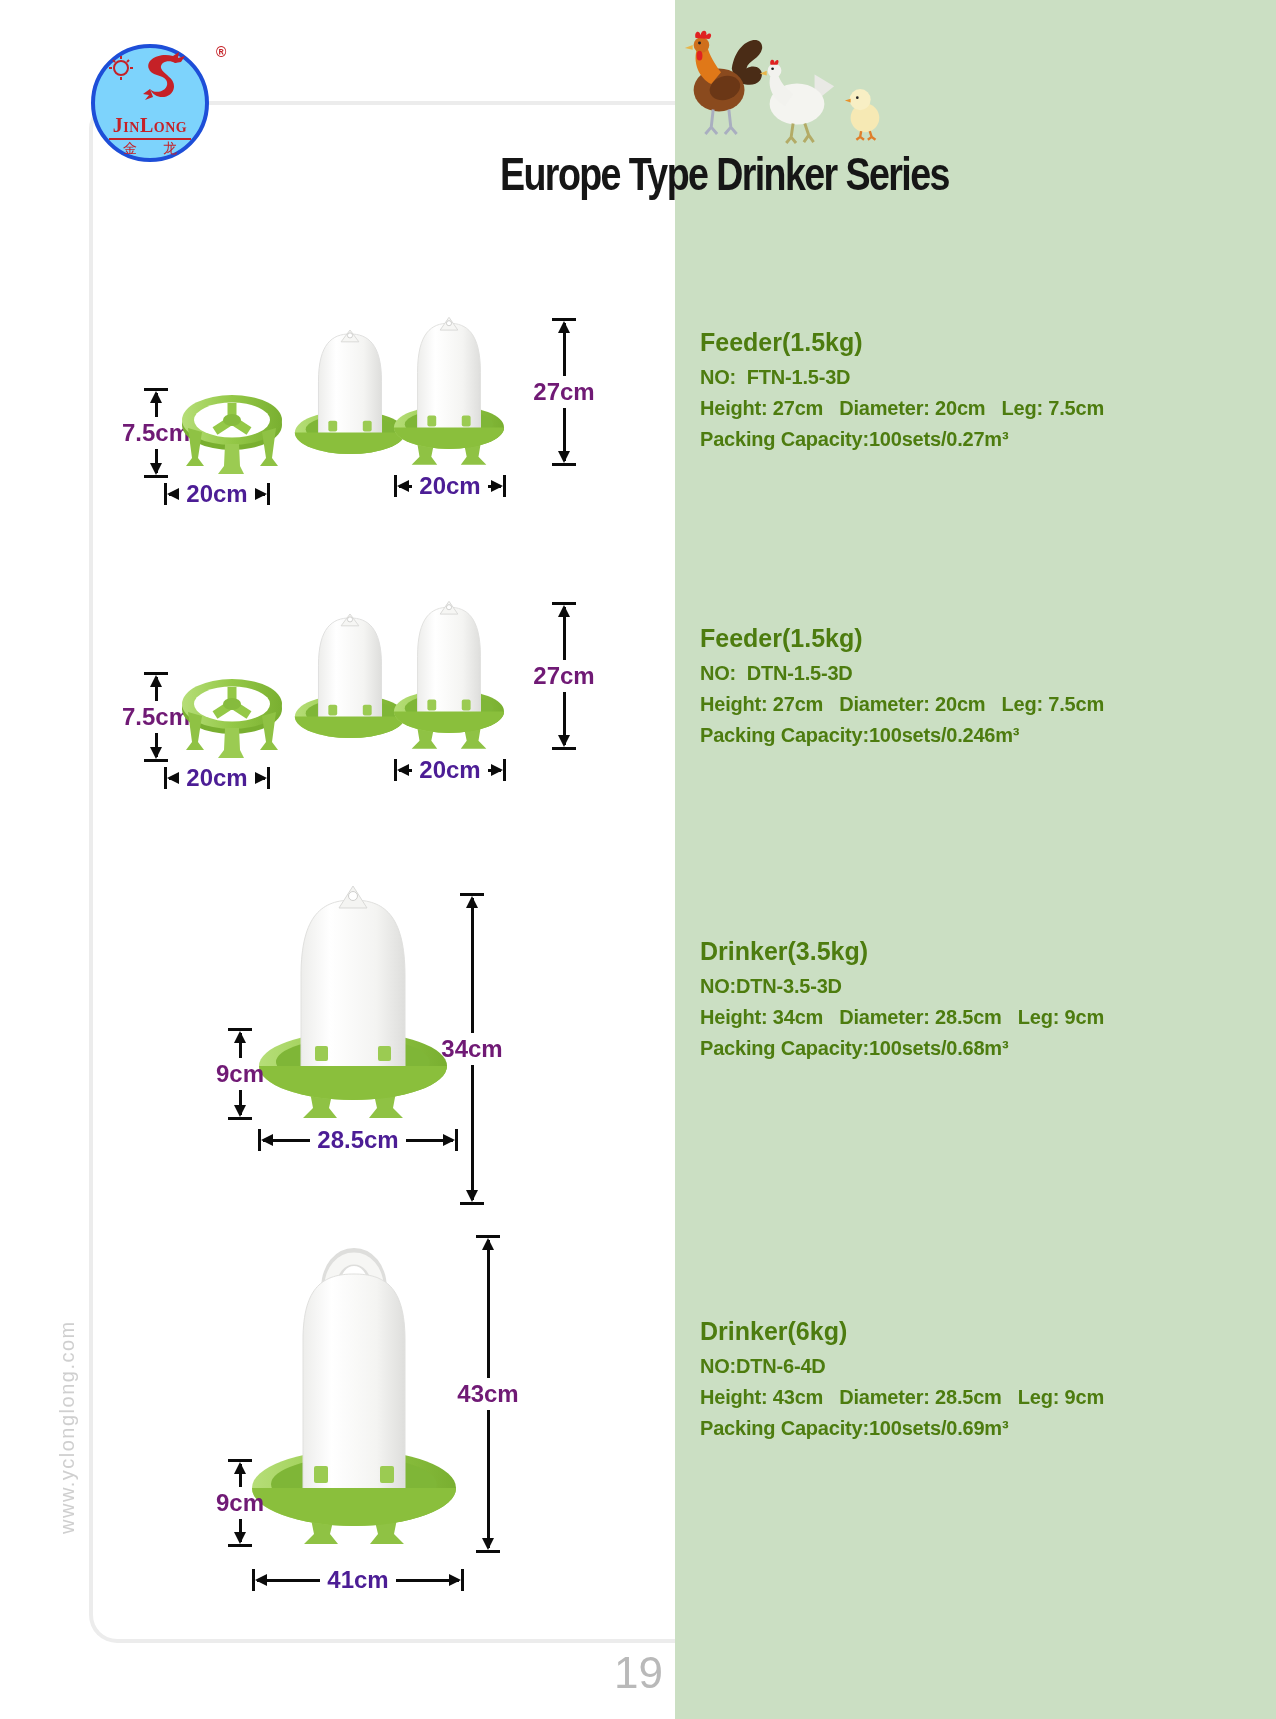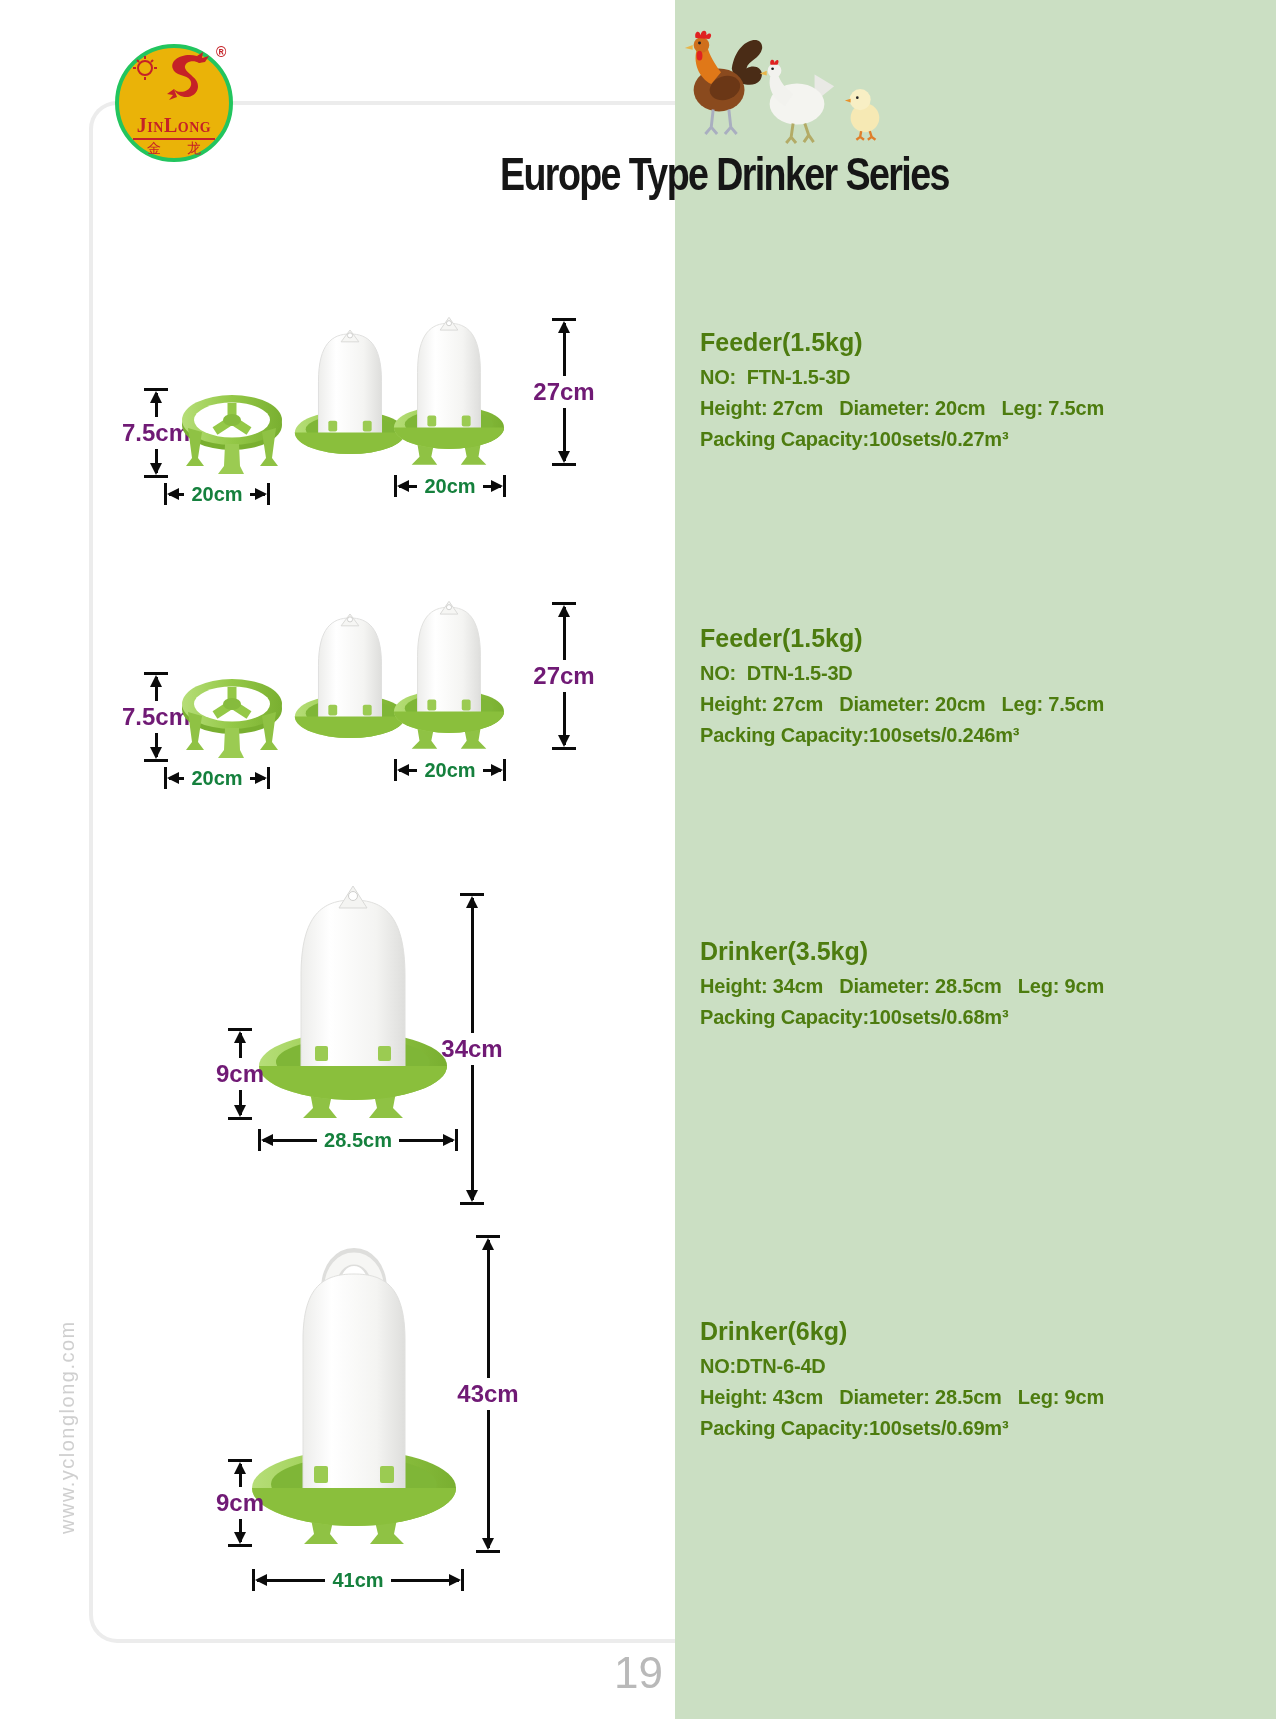--- a/index.html
+++ b/index.html
@@ -5,22 +5,22 @@
   html,body{margin:0;padding:0;background:#ffffff;font-family:"Liberation Sans",sans-serif;}
   .page{position:relative;width:1276px;height:1719px;background:#ffffff;overflow:hidden;}
 
   .green-panel{position:absolute;left:675px;top:0;width:601px;height:1719px;background:#cbdfc3;}
 
   .page-frame{position:absolute;left:89px;top:101px;width:586px;height:1542px;box-sizing:border-box;
     border-left:4px solid #ececec;border-top:4px solid #ececec;border-bottom:4px solid #ececec;
     border-radius:28px 0 0 28px;}
 
   
-  .logo{position:absolute;left:115px;top:44px;width:118px;height:118px;background:#eab308;
-    border:4px solid #22c55e;border-radius:50%;box-sizing:border-box;}
+  .logo{position:absolute;left:91px;top:44px;width:118px;height:118px;background:#7dd3fc;
+    border:4px solid #1d4ed8;border-radius:50%;box-sizing:border-box;}
   .logo svg{position:absolute;left:8px;top:4px;}
   .logo .brand{position:absolute;left:0;top:66px;width:100%;text-align:center;color:#c52127;
     font-family:"Liberation Serif",serif;font-weight:bold;font-size:20px;font-variant:small-caps;letter-spacing:.5px;}
   .logo .rule{position:absolute;left:14px;right:14px;top:90px;height:2px;background:#c52127;}
   .logo .cjk{position:absolute;left:0;top:92px;width:100%;text-align:center;color:#c52127;
     font-size:14px;letter-spacing:26px;text-indent:26px;font-family:Liberation Serif, serif;}
   .reg-mark{position:absolute;left:216px;top:44px;color:#c52127;font-size:14px;font-weight:bold;}
 
   .main-title{position:absolute;left:500px;top:146px;font-size:47px;font-weight:bold;color:#161616;
     letter-spacing:-2px;white-space:nowrap;transform:scaleX(.8);transform-origin:left top;}
@@ -40,21 +40,21 @@
     border-left:6px solid transparent;border-right:6px solid transparent;border-top:12px solid #0b0b0b;}
   .vdim .lbl{font-size:24px;font-weight:bold;color:#701a75;line-height:1;padding:2px 0;white-space:nowrap;}
 
   .hdim{position:absolute;display:flex;align-items:center;height:24px;}
   .hdim .bar{width:3px;height:22px;background:#0b0b0b;}
   .hdim .seg{height:3px;flex:1;background:#0b0b0b;position:relative;margin:0 2px;}
   .hdim .seg.left::before{content:"";position:absolute;left:-2px;top:50%;transform:translateY(-50%);
     border-top:6px solid transparent;border-bottom:6px solid transparent;border-right:12px solid #0b0b0b;}
   .hdim .seg.right::after{content:"";position:absolute;right:-2px;top:50%;transform:translateY(-50%);
     border-top:6px solid transparent;border-bottom:6px solid transparent;border-left:12px solid #0b0b0b;}
-  .hdim .lbl{font-size:20px;font-weight:bold;color:#15803d;line-height:1;padding:0 5px;white-space:nowrap;}
+  .hdim .lbl{font-size:24px;font-weight:bold;color:#4c1d95;line-height:1;padding:0 5px;white-space:nowrap;}
 
   .abs{position:absolute;}
 
   .website{position:absolute;left:56px;top:1534px;transform:rotate(-90deg);transform-origin:0 0;
     color:#cfcfcf;font-size:20px;letter-spacing:1.5px;white-space:nowrap;}
   .page-num{position:absolute;left:614px;top:1648px;font-size:44px;color:#b9b9b9;}
 </style>
 </head>
 <body>
 
@@ -366,20 +366,21 @@
 
   <div class="spec-block" style="top:624px">
     <h3 class="spec-title">Feeder(1.5kg)</h3>
     <p class="spec-line">NO:  DTN-1.5-3D</p>
     <p class="spec-line">Height: 27cm   Diameter: 20cm   Leg: 7.5cm</p>
     <p class="spec-line">Packing Capacity:100sets/0.246m³</p>
   </div>
 
   <div class="spec-block" style="top:937px">
     <h3 class="spec-title">Drinker(3.5kg)</h3>
+    <p class="spec-line">NO:DTN-3.5-3D</p>
     <p class="spec-line">Height: 34cm   Diameter: 28.5cm   Leg: 9cm</p>
     <p class="spec-line">Packing Capacity:100sets/0.68m³</p>
   </div>
 
   <div class="spec-block" style="top:1317px">
     <h3 class="spec-title">Drinker(6kg)</h3>
     <p class="spec-line">NO:DTN-6-4D</p>
     <p class="spec-line">Height: 43cm   Diameter: 28.5cm   Leg: 9cm</p>
     <p class="spec-line">Packing Capacity:100sets/0.69m³</p>
   </div>

